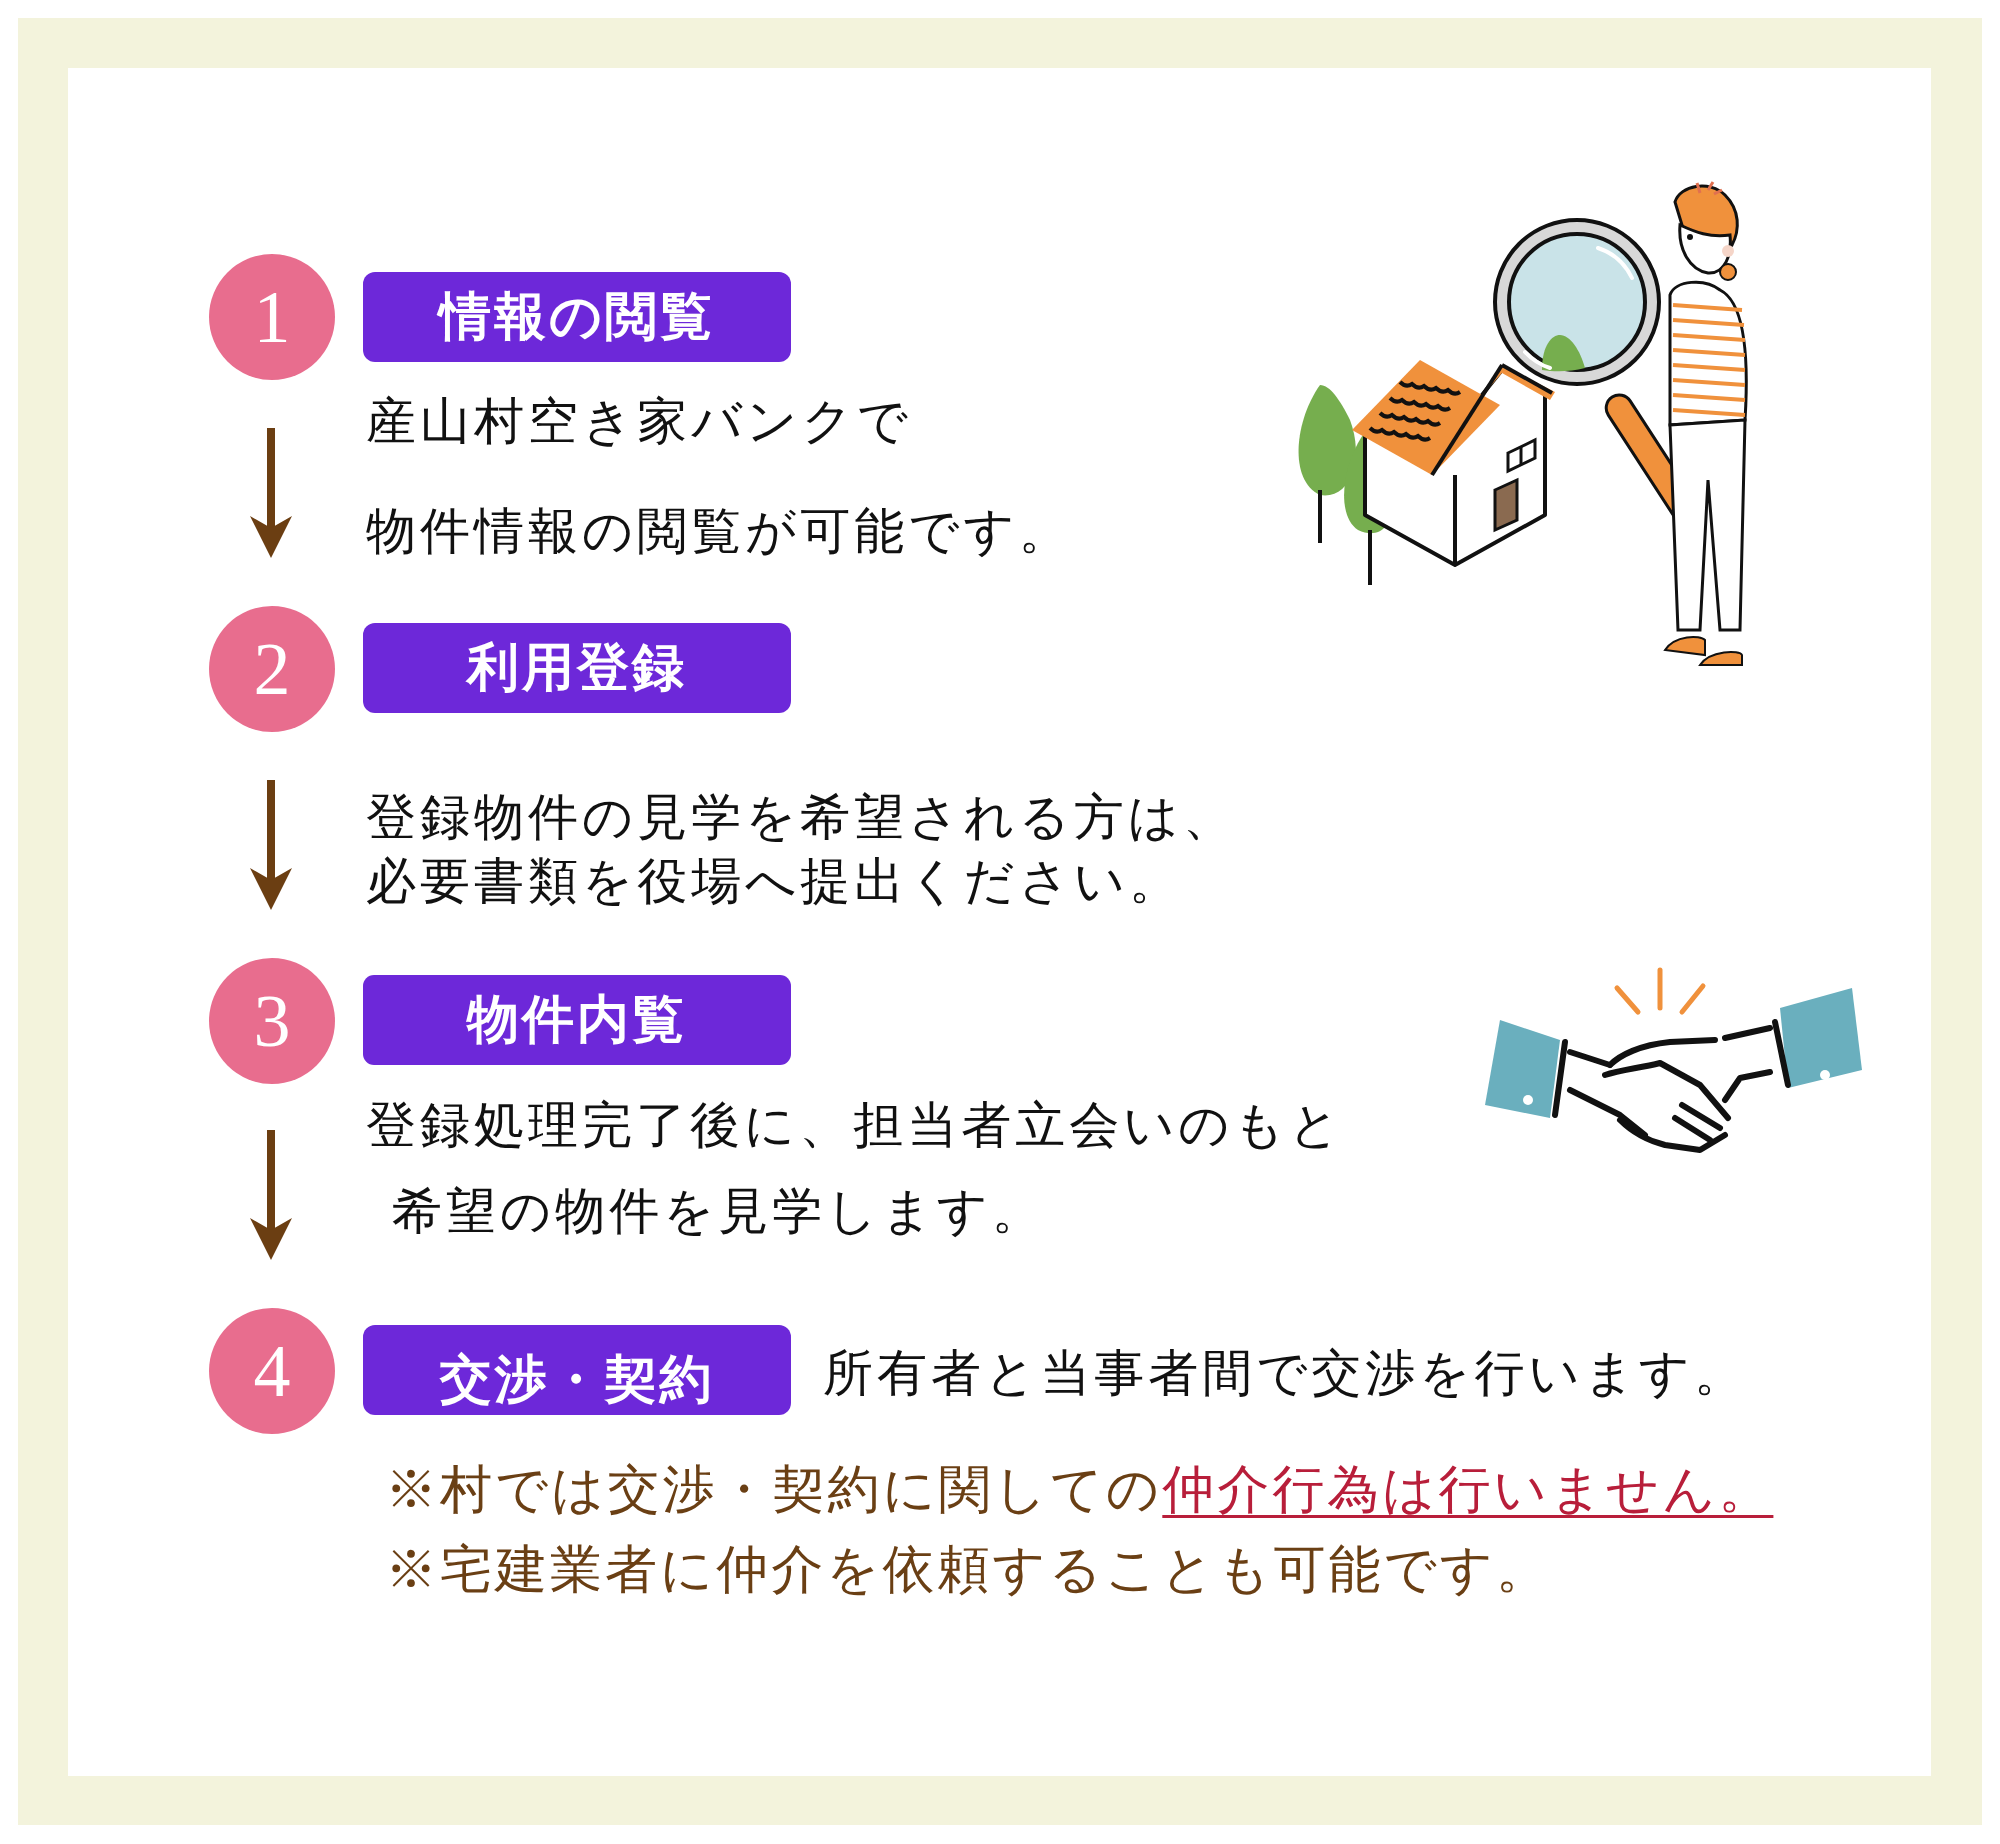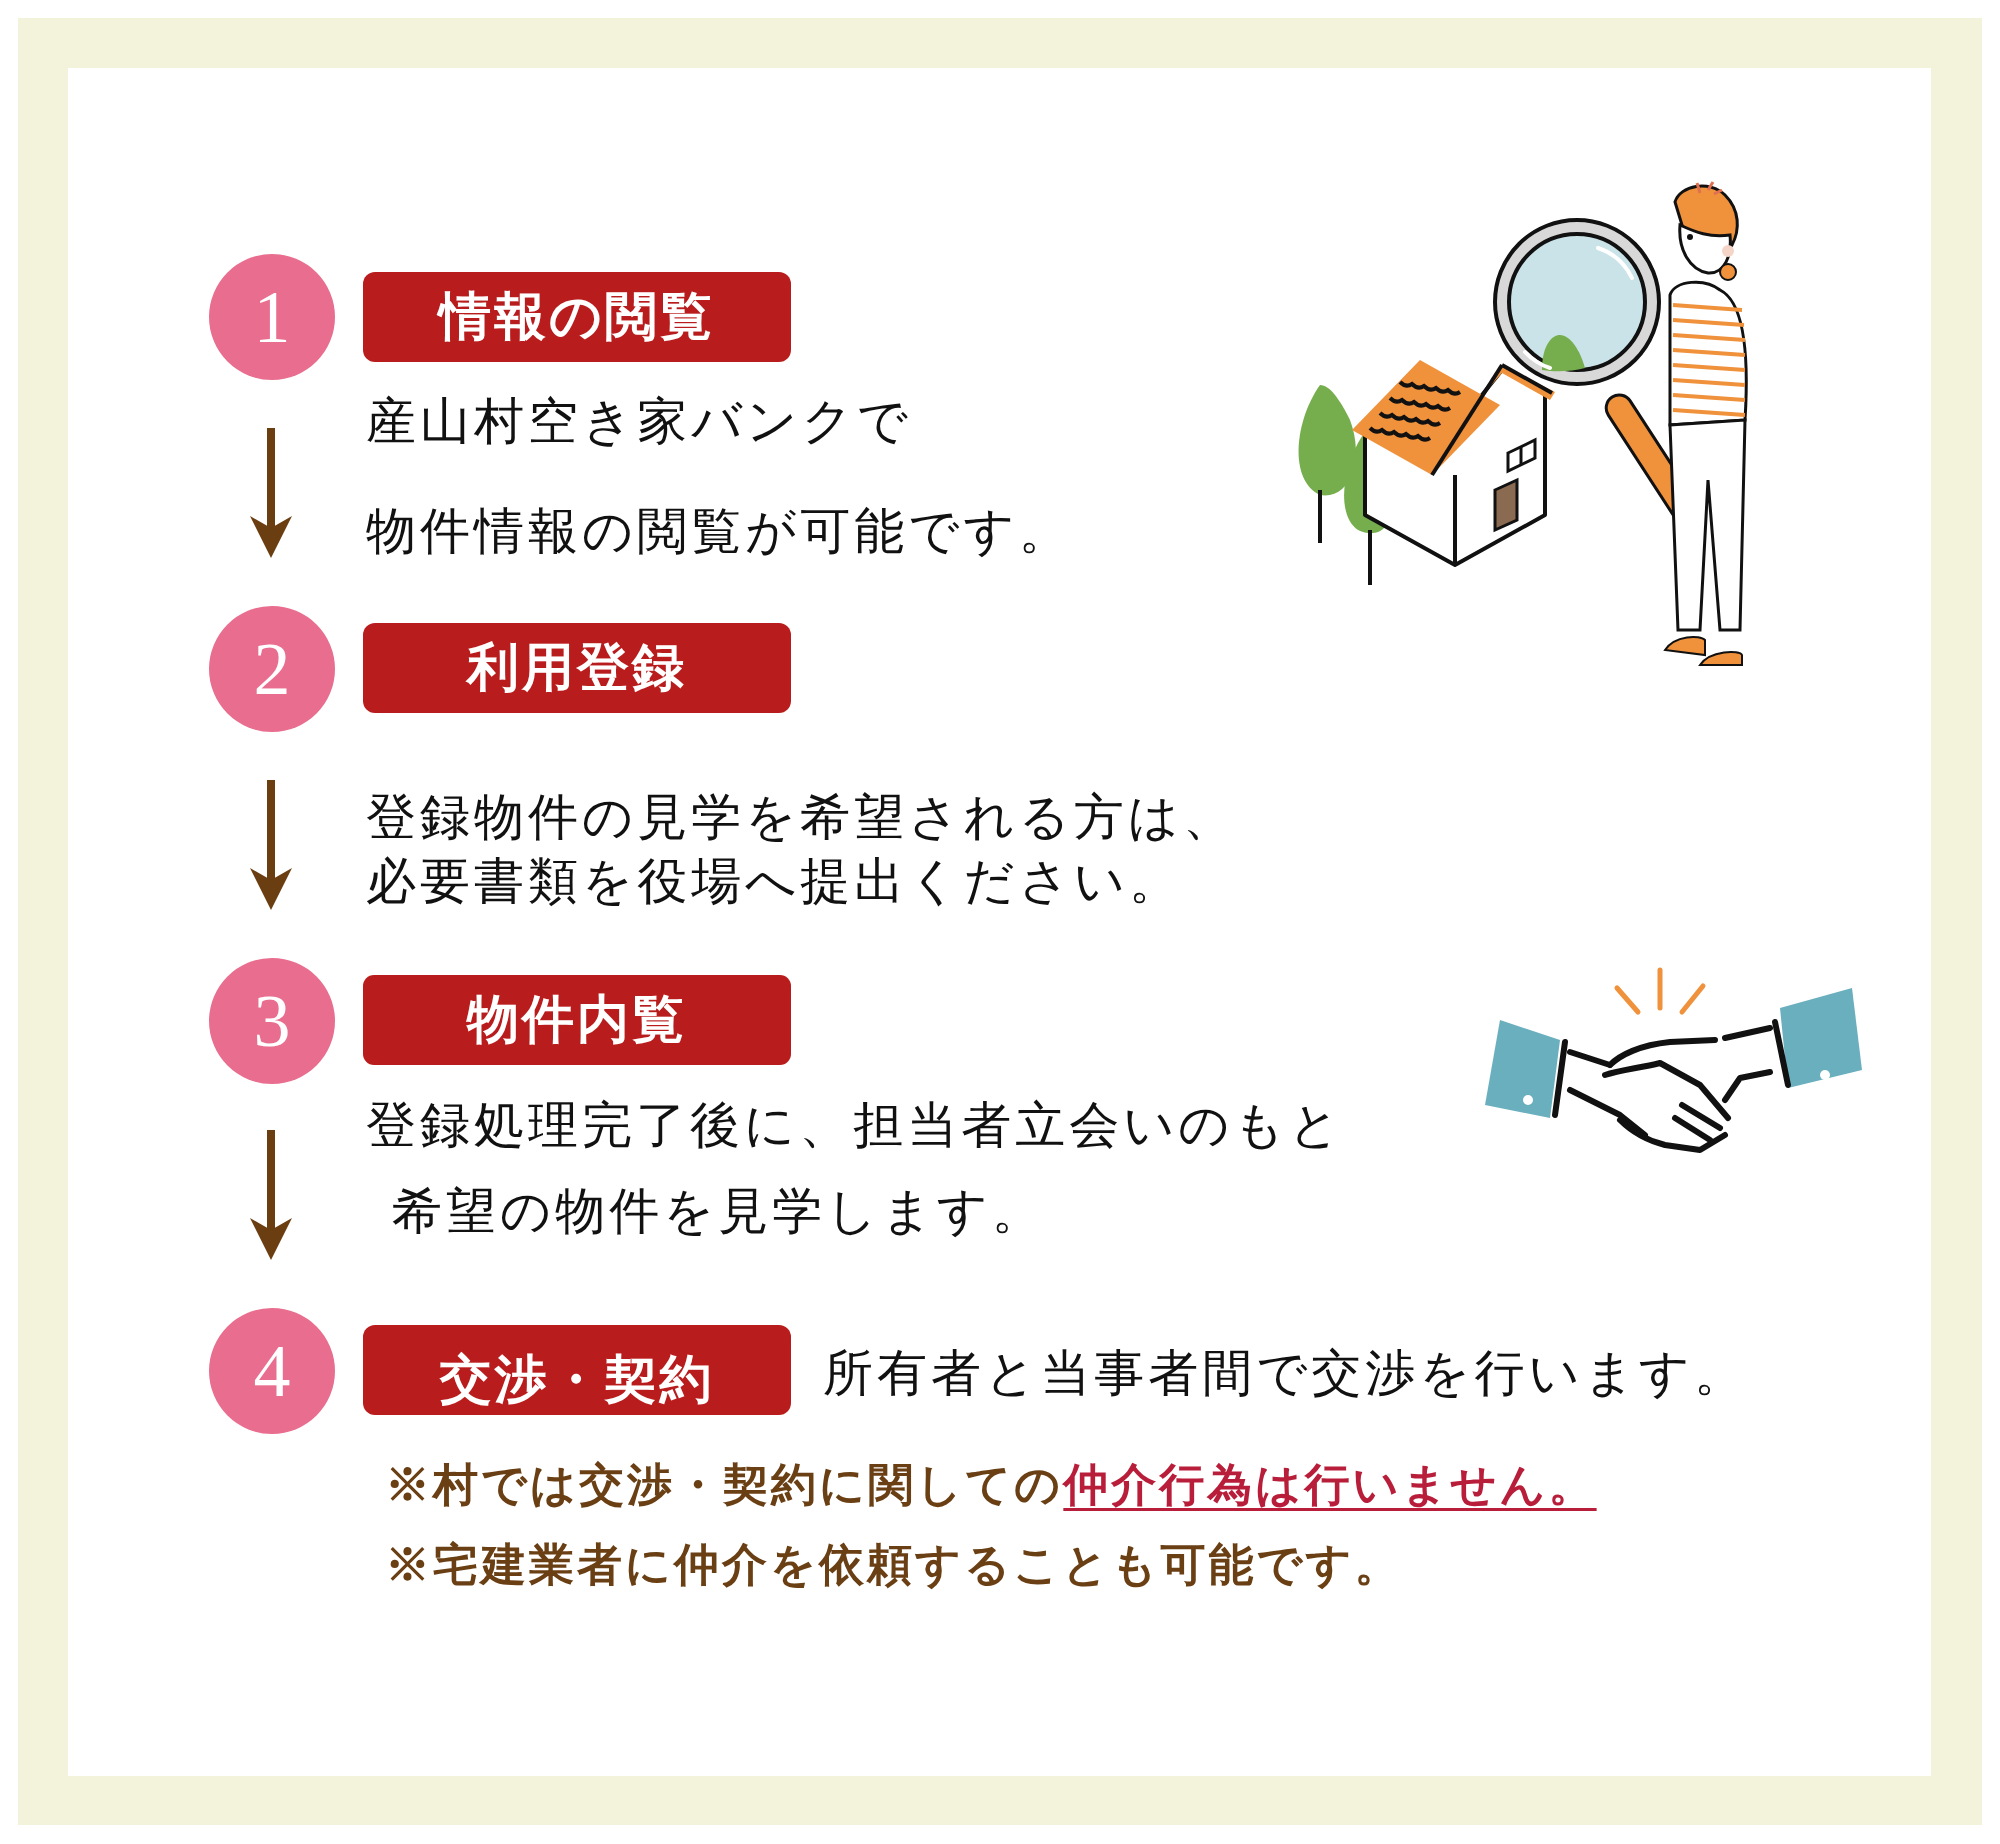--- a/index.html
+++ b/index.html
@@ -7,28 +7,28 @@
            font-family: "DejaVu Serif", "Liberation Serif", serif; }
     .frame { position: absolute; left: 18px; top: 18px; width: 1964px; height: 1807px;
              background: #F3F3DC; }
     .inner { position: absolute; left: 68px; top: 68px; width: 1863px; height: 1708px;
              background: #ffffff; }
     .circle { position: absolute; width: 126px; height: 126px; border-radius: 50%;
               background: #E86D8E; color: #fff; display: flex; align-items: center;
               justify-content: center; font-family: "Liberation Serif", "DejaVu Serif", serif;
               font-size: 74px; line-height: 1; }
     .label { position: absolute; left: 363px; width: 428px; height: 90px; border-radius: 12px;
-             background: #b91c1c; color: #fff; display: flex; align-items: center;
+             background: #6d28d9; color: #fff; display: flex; align-items: center;
              justify-content: center; font-family: "DejaVu Serif", serif; font-weight: bold;
              font-size: 52px; letter-spacing: 3px; }
     .body-text { position: absolute; left: 366px; color: #111; font-family: "DejaVu Serif", serif;
                  font-size: 50px; letter-spacing: 4px; white-space: nowrap; }
     .arrow { position: absolute; left: 250px; width: 42px; }
     .note { position: absolute; left: 385px; color: #6A3F14; font-family: "DejaVu Serif", serif;
-            font-weight: bold; font-size: 45px; letter-spacing: 3px; white-space: nowrap; }
+            font-weight: normal; font-size: 52px; letter-spacing: 3px; white-space: nowrap; }
     .note .em { color: #B81E3A; text-decoration: underline; text-decoration-thickness: 3px;
                 text-underline-offset: 8px; }
     .illus { position: absolute; }
   </style>
 </head>
 <body>
 
 <div class="frame"></div>
 <div class="inner"></div>
 

